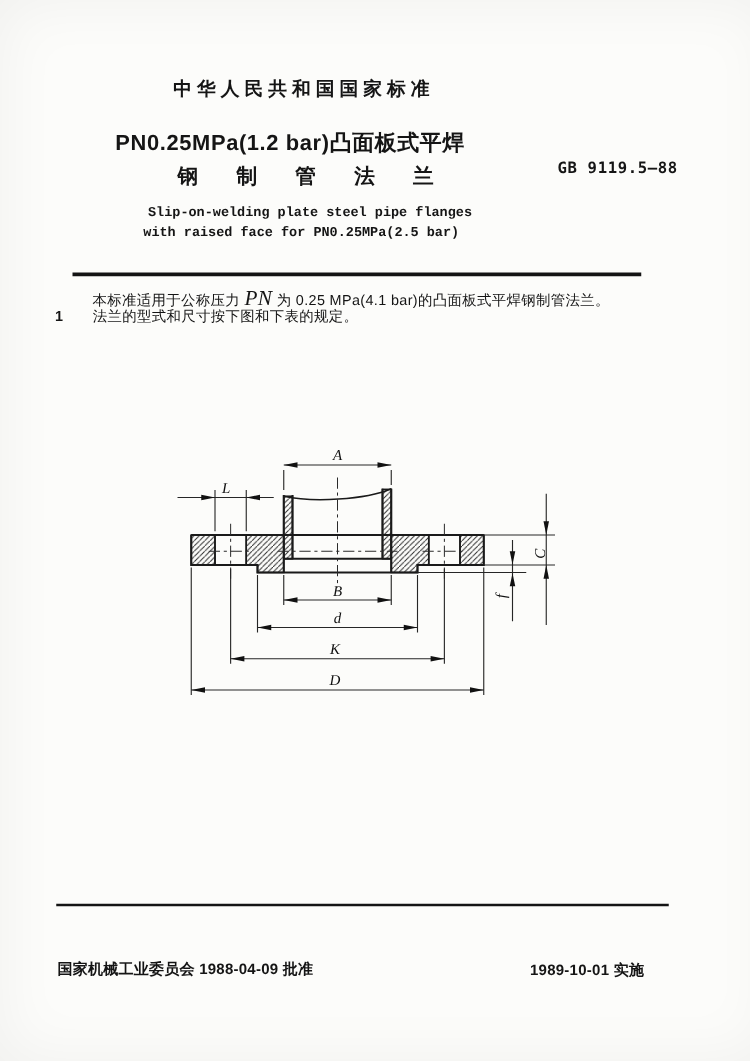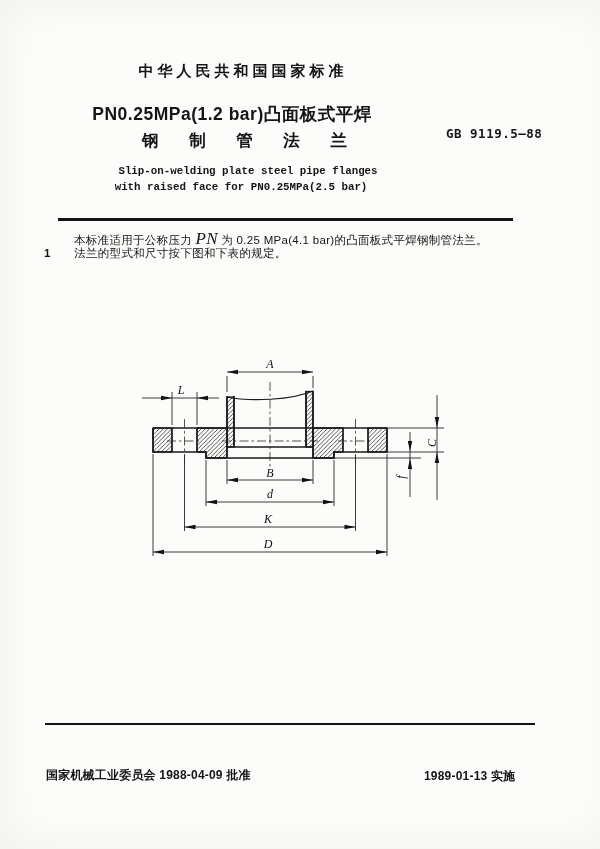--- a/index.html
+++ b/index.html
@@ -145,15 +145,15 @@
     <text class="dlabel" x="268" y="523" text-anchor="middle">K</text>
     <text class="dlabel" x="268" y="548" text-anchor="middle">D</text>
     <text class="dlabel" x="433" y="446" text-anchor="middle" transform="rotate(-90 433 443)">C</text>
     <text class="dlabel" x="402" y="480" text-anchor="middle" transform="rotate(-90 402 477)">f</text>
   </svg>
 
   <div class="abs rule" style="left:45px;top:723px;width:490px;height:2px;"></div>
 
   <div class="abs t-footer" style="left:46px;top:735px;">国家机械工业委员会 1988-04-09 批准</div>
 
-  <div class="abs t-footer" style="left:424px;top:736px;">1989-01-13 实施</div>
+  <div class="abs t-footer" style="left:424px;top:736px;">1989-10-01 实施</div>
 
 </div>
 
 </body></html>

